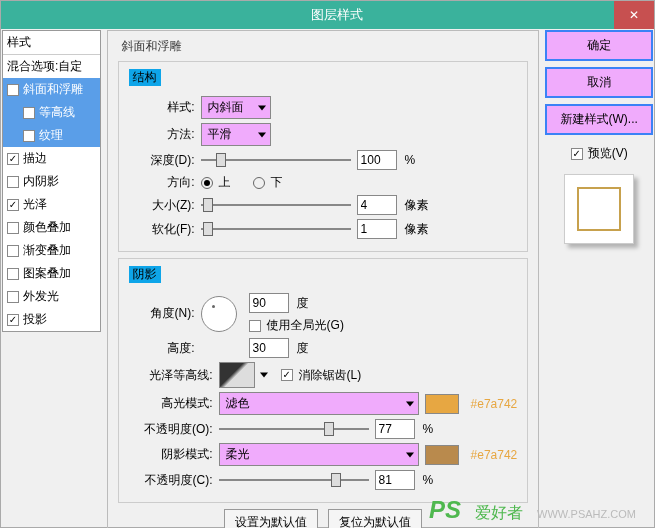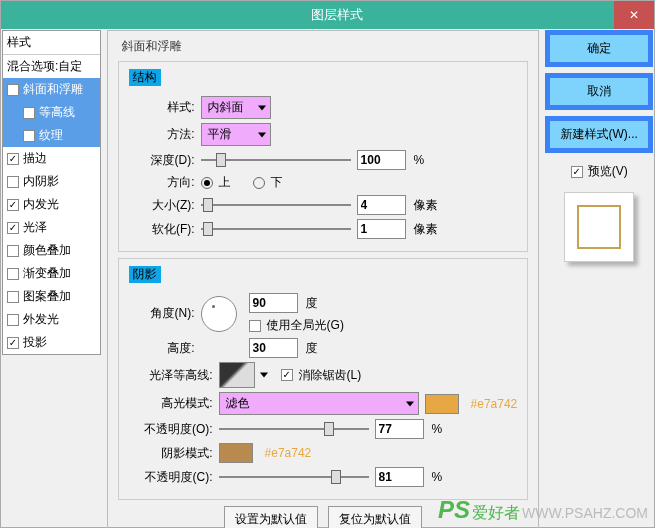--- a/index.html
+++ b/index.html
@@ -24,43 +24,43 @@
 .inner-group{border:1px solid #ccc;padding:8px 10px;margin-bottom:6px;}
 .inner-title{margin-top:-16px;background:#0ea5e9;display:inline-block;padding:0 4px;margin-bottom:6px;}
 .row{display:flex;align-items:center;margin:4px 0;gap:6px;}
 .row .label{width:66px;text-align:right;}
 .select{border:1px solid #888;background:#f0abfc;padding:2px 18px 2px 6px;position:relative;min-width:70px;display:inline-block;}
 .select::after{content:"";position:absolute;right:4px;top:50%;transform:translateY(-50%);border-left:4px solid transparent;border-right:4px solid transparent;border-top:5px solid #000;}
 .select.wide{width:200px;}
 .slider{flex:1;max-width:150px;height:14px;position:relative;display:flex;align-items:center;}
 .slider .track{height:2px;background:#888;width:100%;position:relative;}
 .slider .thumb{position:absolute;width:10px;height:14px;background:#ddd;border:1px solid #666;top:-6px;}
-.num-input{width:49px;border:1px solid #888;padding:2px 3px;background:#fff;font-weight:bold;}
+.num-input{width:40px;border:1px solid #888;padding:2px 3px;background:#fff;}
 .unit{margin-left:2px;}
 .radio{width:12px;height:12px;border:1px solid #666;border-radius:50%;display:inline-flex;align-items:center;justify-content:center;}
 .radio.sel::after{content:"";width:6px;height:6px;background:#000;border-radius:50%;}
 .angle-wheel{width:36px;height:36px;border:1px solid #888;border-radius:50%;background:#fff;position:relative;}
 .angle-wheel::after{content:"";position:absolute;width:3px;height:3px;background:#666;border-radius:50%;left:10px;top:8px;}
 .contour{width:36px;height:26px;border:1px solid #888;background:linear-gradient(135deg,#333 0%,#333 40%,#ddd 50%,#ddd 100%);display:inline-block;position:relative;}
 .contour::after{content:"";position:absolute;right:-14px;top:50%;transform:translateY(-50%);border-left:4px solid transparent;border-right:4px solid transparent;border-top:5px solid #000;}
 .swatch{width:34px;height:20px;border:1px solid #888;display:inline-block;}
 .swatch.gold{background:#e7a742;}
 .swatch.brown{background:#b98a4d;}
 .hex{color:#e7a742;margin-left:6px;}
 .btn{border:1px solid #999;background:#f5f5f5;padding:4px 10px;cursor:pointer;}
 .bottom-btns{display:flex;justify-content:center;gap:10px;margin-top:6px;}
 .right-panel{width:118px;display:flex;flex-direction:column;gap:6px;}
-.right-btn{border:5px solid #3b82f6;background:#7dd3fc;padding:5px 0;text-align:center;cursor:pointer;}
+.right-btn{border:2px solid #3b82f6;background:#f0abfc;padding:5px 0;text-align:center;cursor:pointer;}
 .preview-check{display:flex;align-items:center;gap:5px;justify-content:center;margin-top:4px;}
 .preview-box{width:70px;height:70px;border:1px solid #ccc;background:#fff;margin:6px auto 0;display:flex;align-items:center;justify-content:center;box-shadow:4px 4px 4px rgba(0,0,0,0.25);}
 .preview-inner{width:44px;height:44px;border:2px solid #c7a14d;background:#fff;}
-.watermark{position:absolute;right:6px;bottom:3px;display:flex;align-items:baseline;gap:2px;pointer-events:none;}
+.watermark{position:absolute;right:18px;bottom:3px;display:flex;align-items:baseline;gap:14px;pointer-events:none;}
 .watermark .ps{font-size:24px;font-weight:bold;font-style:italic;color:#4fb84f;}
 .watermark .txt{color:#4fb84f;font-size:16px;}
-.watermark .url{color:#bbb;font-size:14px;margin-top:8px;}
+.watermark .url{color:#bbb;font-size:11px;margin-top:8px;}
 </style>
 </head>
 <body>
 
 <div class="window">
   <div class="titlebar">
     <span class="title">图层样式</span>
     <div class="close-btn">
         <span>✕</span>
       </div>
@@ -85,24 +85,20 @@
             <span class="cb"></span>
             <span>纹理</span>
           </div>
         <div class="item">
             <span class="cb checked"></span>
             <span>描边</span>
           </div>
         <div class="item">
             <span class="cb"></span>
             <span>内阴影</span>
-          </div>
-        <div class="item">
-            <span class="cb checked"></span>
-            <span>内发光</span>
           </div>
         <div class="item">
             <span class="cb checked"></span>
             <span>光泽</span>
           </div>
         <div class="item">
             <span class="cb"></span>
             <span>颜色叠加</span>
           </div>
         <div class="item">
@@ -220,20 +216,21 @@
             <div class="slider">
                 <div class="track">
                   <div class="thumb" style="left:105px"></div>
                 </div>
               </div>
             <input class="num-input" value="77" style="">
             <span class="unit">%</span>
           </div>
           <div class="row">
             <span class="label" style="width:84px">阴影模式:</span>
+            <span class="select wide"><span>柔光</span></span>
             <span class="swatch brown"></span>
             <span class="hex">#e7a742</span>
           </div>
           <div class="row">
             <span class="label" style="width:84px">不透明度(C):</span>
             <div class="slider">
                 <div class="track">
                   <div class="thumb" style="left:112px"></div>
                 </div>
               </div>

